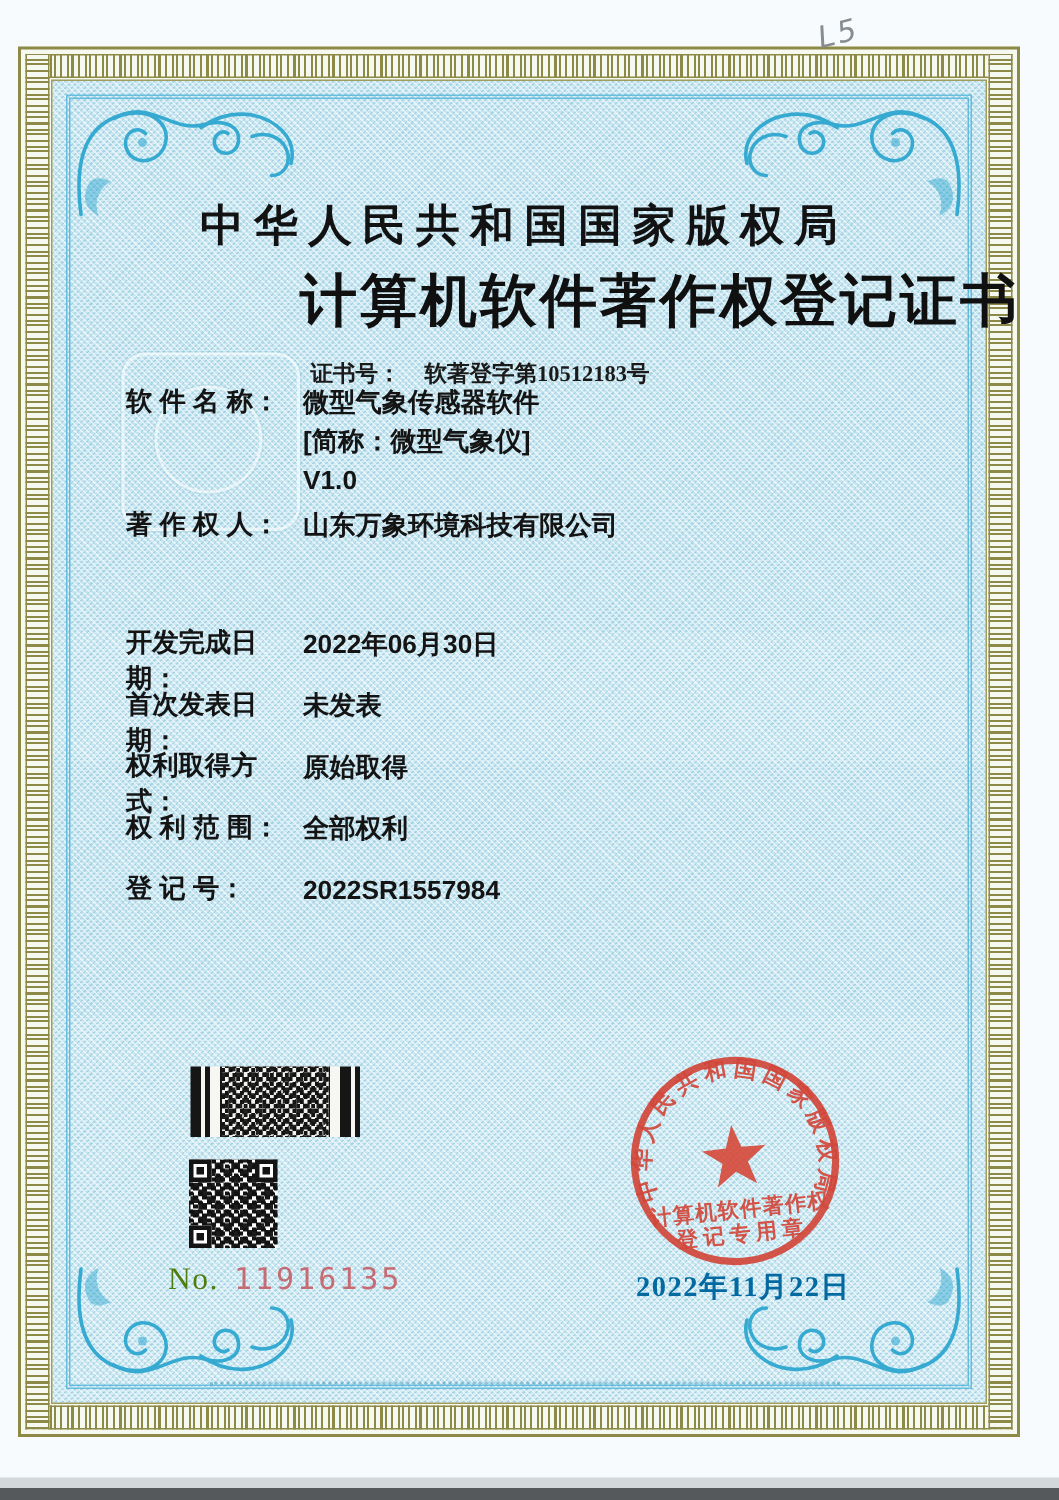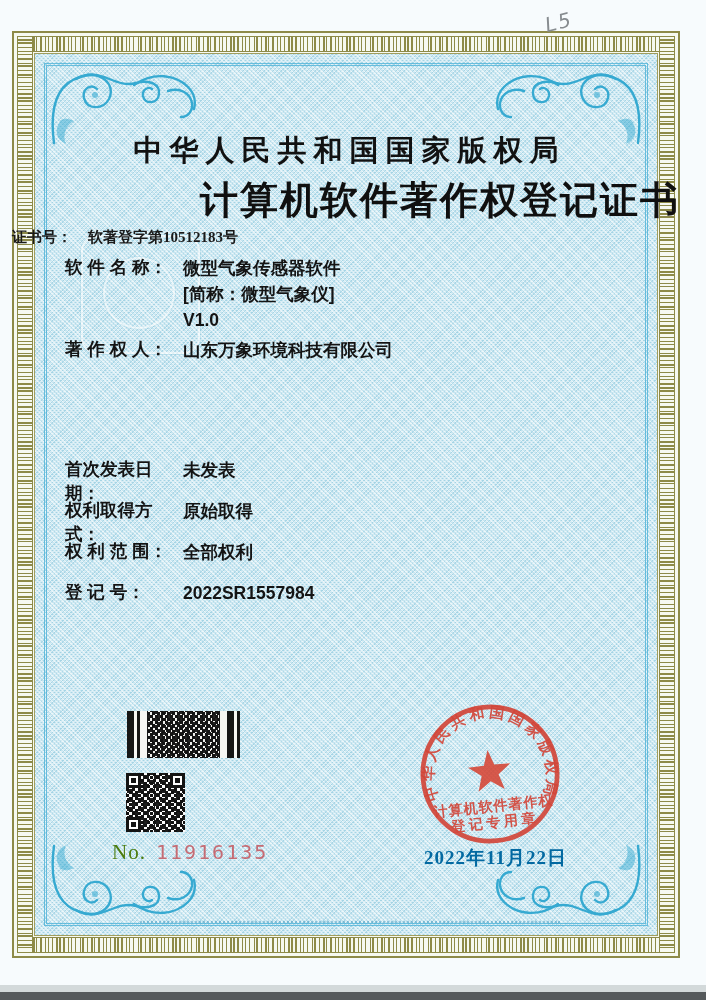--- a/index.html
+++ b/index.html
@@ -54,28 +54,28 @@
         border-radius:50%;border:2px solid rgba(255,255,255,.85);
         box-shadow:0 0 0 1px rgba(120,185,210,.3);}
 
   
   .authority{position:absolute;left:12px;width:668px;top:131px;text-align:center;
         font:700 29px "Liberation Serif","DejaVu Serif",serif;letter-spacing:7px;text-indent:7px;
         color:#121212;z-index:5;}
   .cert-title{position:absolute;left:12px;width:668px;top:175px;text-align:right;
         font:700 38px "Liberation Serif","DejaVu Serif",serif;letter-spacing:2px;
         color:#101010;z-index:5;}
-  .certno{position:absolute;left:12px;width:668px;top:228px;text-align:left;
+  .certno{position:absolute;left:12px;width:668px;top:240px;text-align:center;
         padding-right:52px;box-sizing:border-box;
         font:700 15px "Liberation Serif","DejaVu Serif",serif;color:#1a1a1a;z-index:5;}
   .certno .val{margin-left:16px;}
 
   .row{position:absolute;left:65px;width:585px;z-index:5;color:#141414;
         font:700 17.5px "Liberation Sans","DejaVu Sans",sans-serif;}
-  .row .lbl{display:inline-block;width:116px;vertical-align:top;}
+  .row .lbl{display:inline-block;width:116px;vertical-align:top;margin-left:19px;}
   .row .vals{display:inline-block;margin-left:2px;vertical-align:top;line-height:26px;}
   .r0{top:255px;} .r1{top:337px;} .r2{top:416px;} .r3{top:457px;}
   .r4{top:498px;} .r5{top:539px;} .r6{top:580px;}
 
   .statement{position:absolute;left:63px;top:620px;width:586px;z-index:5;
         font:600 17.5px "Liberation Sans","DejaVu Sans",sans-serif;color:#161616;
         line-height:2.05;text-indent:2em;}
 
   
   .barcode{position:absolute;left:127px;top:711px;width:113px;height:47px;z-index:5;
@@ -177,20 +177,23 @@
     <span class="lblno">证书号：</span><span class="val">软著登字第10512183号</span>
   </div>
 
   <div class="row r0">
     <span class="lbl">软 件 名 称：</span><span class="vals"><span>微型气象传感器软件</span><br>
       <span>[简称：微型气象仪]</span><br>
       <span>V1.0</span></span>
   </div>
   <div class="row r1">
     <span class="lbl">著 作 权 人：</span><span class="vals">山东万象环境科技有限公司</span>
+  </div>
+  <div class="row r2">
+    <span class="lbl">开发完成日期：</span><span class="vals">2022年06月30日</span>
   </div>
   <div class="row r3">
     <span class="lbl">首次发表日期：</span><span class="vals">未发表</span>
   </div>
   <div class="row r4">
     <span class="lbl">权利取得方式：</span><span class="vals">原始取得</span>
   </div>
   <div class="row r5">
     <span class="lbl">权 利 范 围：</span><span class="vals">全部权利</span>
   </div>

